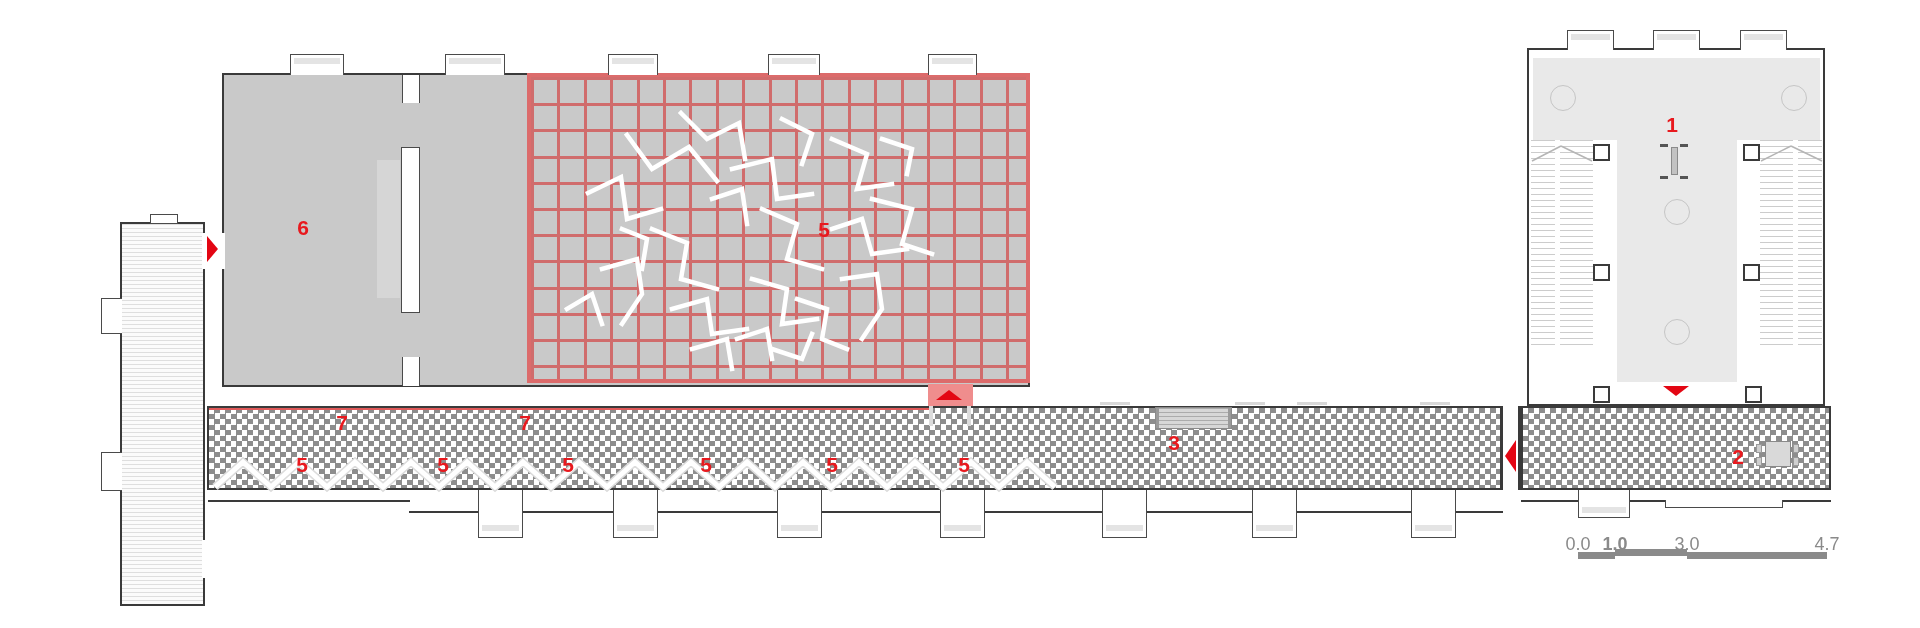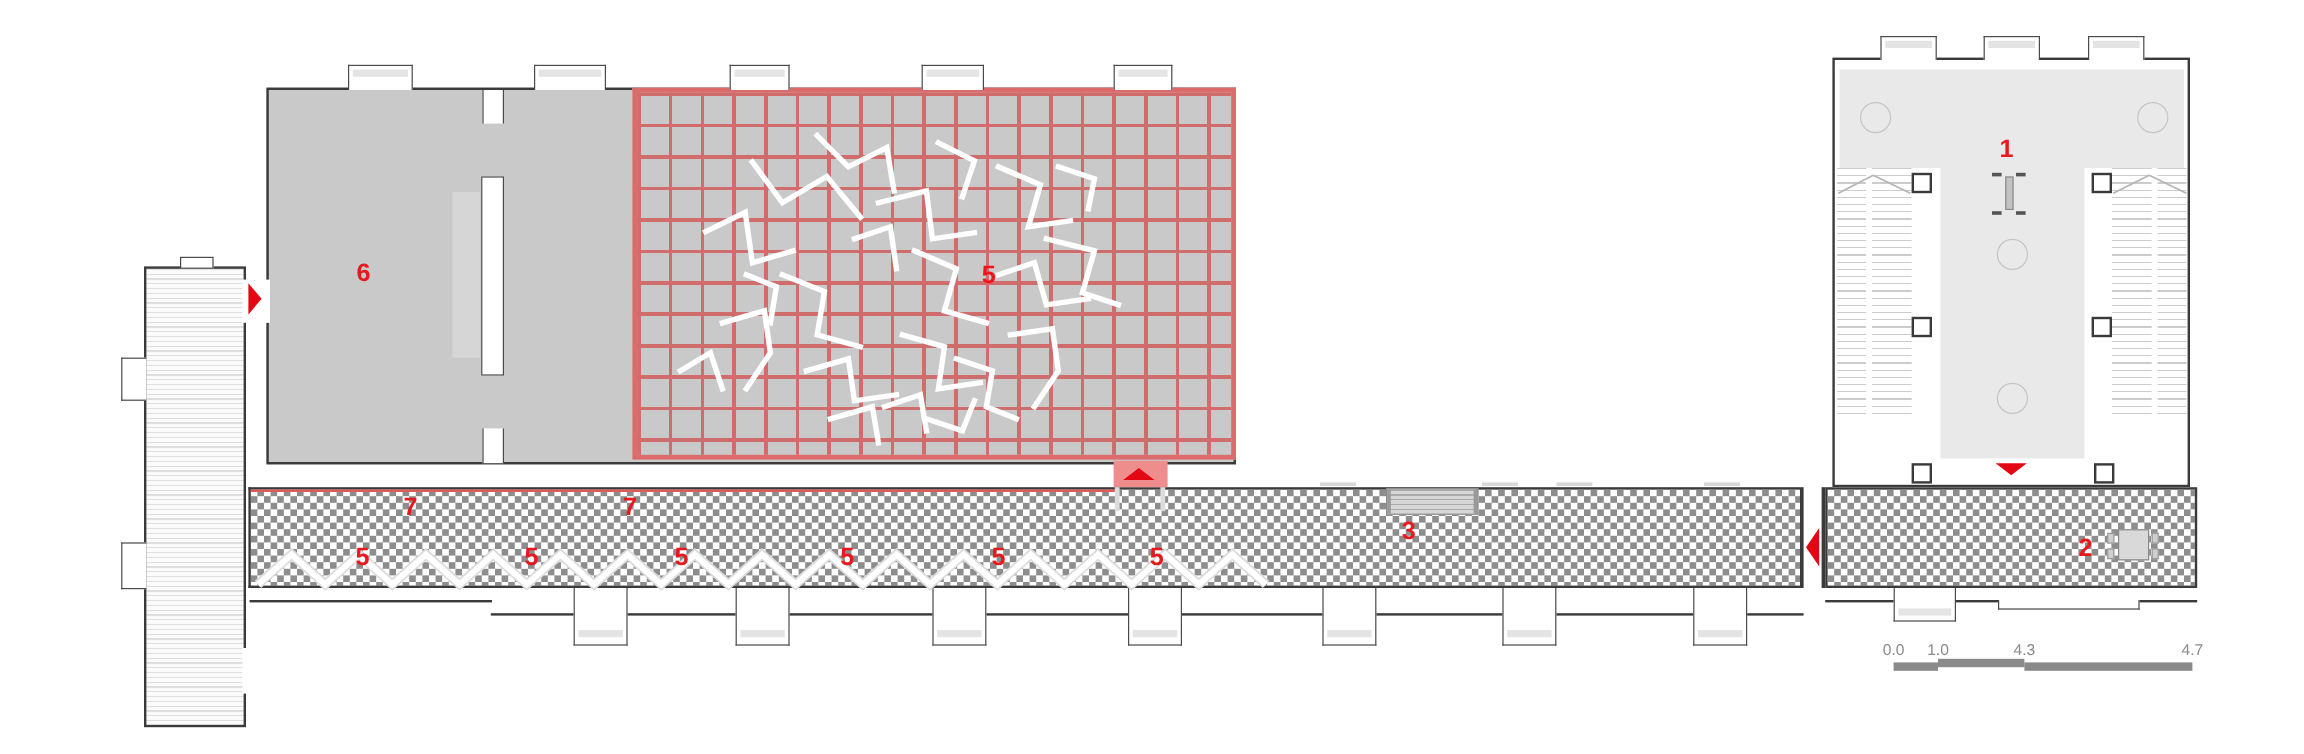--- a/index.html
+++ b/index.html
@@ -49,21 +49,21 @@
   .tri-left{border-right:11px solid var(--accent-red);border-top:16px solid transparent;border-bottom:16px solid transparent;}
   .tri-up{border-bottom:10px solid var(--accent-red);border-left:13px solid transparent;border-right:13px solid transparent;}
   .tri-down{border-top:10px solid var(--accent-red);border-left:13px solid transparent;border-right:13px solid transparent;}
   
   #overlay-svg{position:absolute;left:0;top:0;z-index:6;pointer-events:none;}
   #grid-scribbles polyline{fill:none;stroke:#ffffff;stroke-width:4.5;stroke-linejoin:miter;stroke-linecap:square;}
   #zigzag-under{fill:none;stroke:#dcdcdc;stroke-width:8;stroke-linejoin:miter;}
   #zigzag-over{fill:none;stroke:#ffffff;stroke-width:5;stroke-linejoin:miter;}
   .stairline{stroke:#b5b5b5;stroke-width:1.5;}
   
-  .scale-tick{position:absolute;width:40px;text-align:center;font-size:13px;color:var(--scale-gray);}
+  .scale-tick{position:absolute;width:40px;text-align:center;font-size:18px;color:var(--scale-gray);}
   .scale-seg{position:absolute;background:var(--scale-gray);}
   .title-block{
     position:absolute;right:87px;top:585px;text-align:right;
     color:#3a3a3a;font-size:15.5px;line-height:21px;white-space:pre;
   }
 </style>
 </head>
 <body>
 
 <div class="canvas">
@@ -202,22 +202,22 @@
   <div class="abs" style="left:1671px;top:147px;width:7px;height:28px;background:#c2c2c2;border:1px solid #8a8a8a;"></div>
   <div class="abs" style="left:1660px;top:144px;width:8px;height:3px;background:#555555;"></div>
   <div class="abs" style="left:1680px;top:144px;width:8px;height:3px;background:#555555;"></div>
   <div class="abs" style="left:1660px;top:176px;width:8px;height:3px;background:#555555;"></div>
   <div class="abs" style="left:1680px;top:176px;width:8px;height:3px;background:#555555;"></div>
 
   <div class="abs tri tri-down" style="left:1663px;top:386px;"></div>
 
   <div>
     <div class="scale-tick" style="left:1558px;top:534px;">0.0</div>
-    <div class="scale-tick" style="left:1595px;top:534px;">1.0</div>
-    <div class="scale-tick" style="left:1667px;top:534px;">4.3</div>
+    <div class="scale-tick" style="left:1595px;top:534px;font-weight:bold;">1.0</div>
+    <div class="scale-tick" style="left:1667px;top:534px;">3.0</div>
     <div class="scale-tick" style="left:1807px;top:534px;">4.7</div>
     <div class="scale-seg" style="left:1578px;top:552px;width:37px;height:7px;"></div>
     <div class="scale-seg" style="left:1615px;top:549px;width:72px;height:7px;"></div>
     <div class="scale-seg" style="left:1687px;top:552px;width:140px;height:7px;"></div>
   </div>
 
   <div class="title-block">
     <div>"SCUFITA MAGENTA" | 2023</div>
     
   </div>

